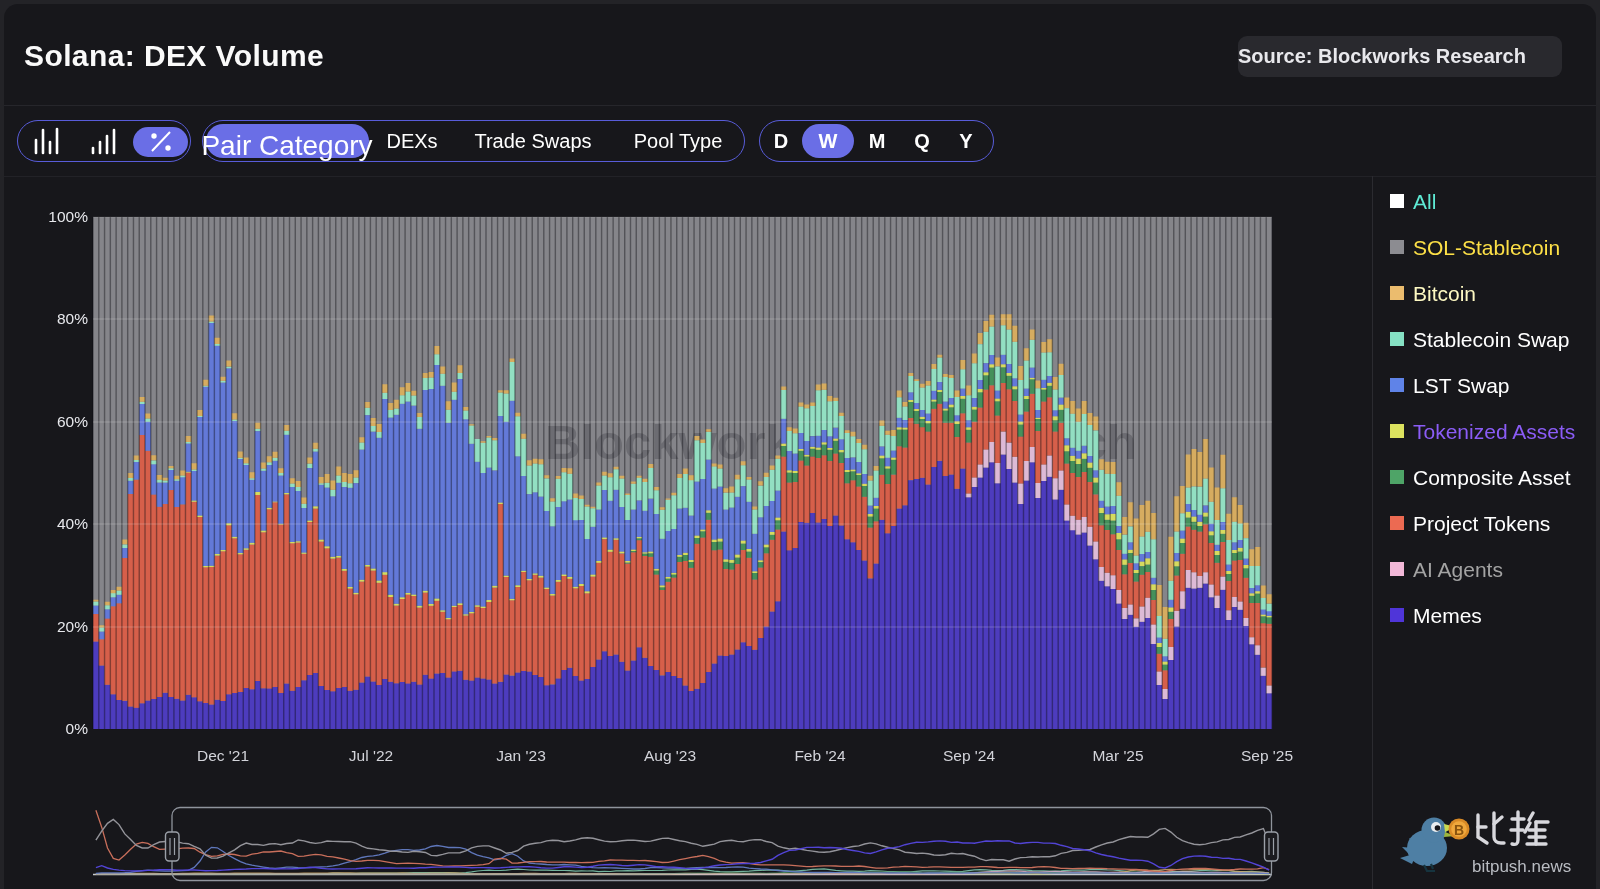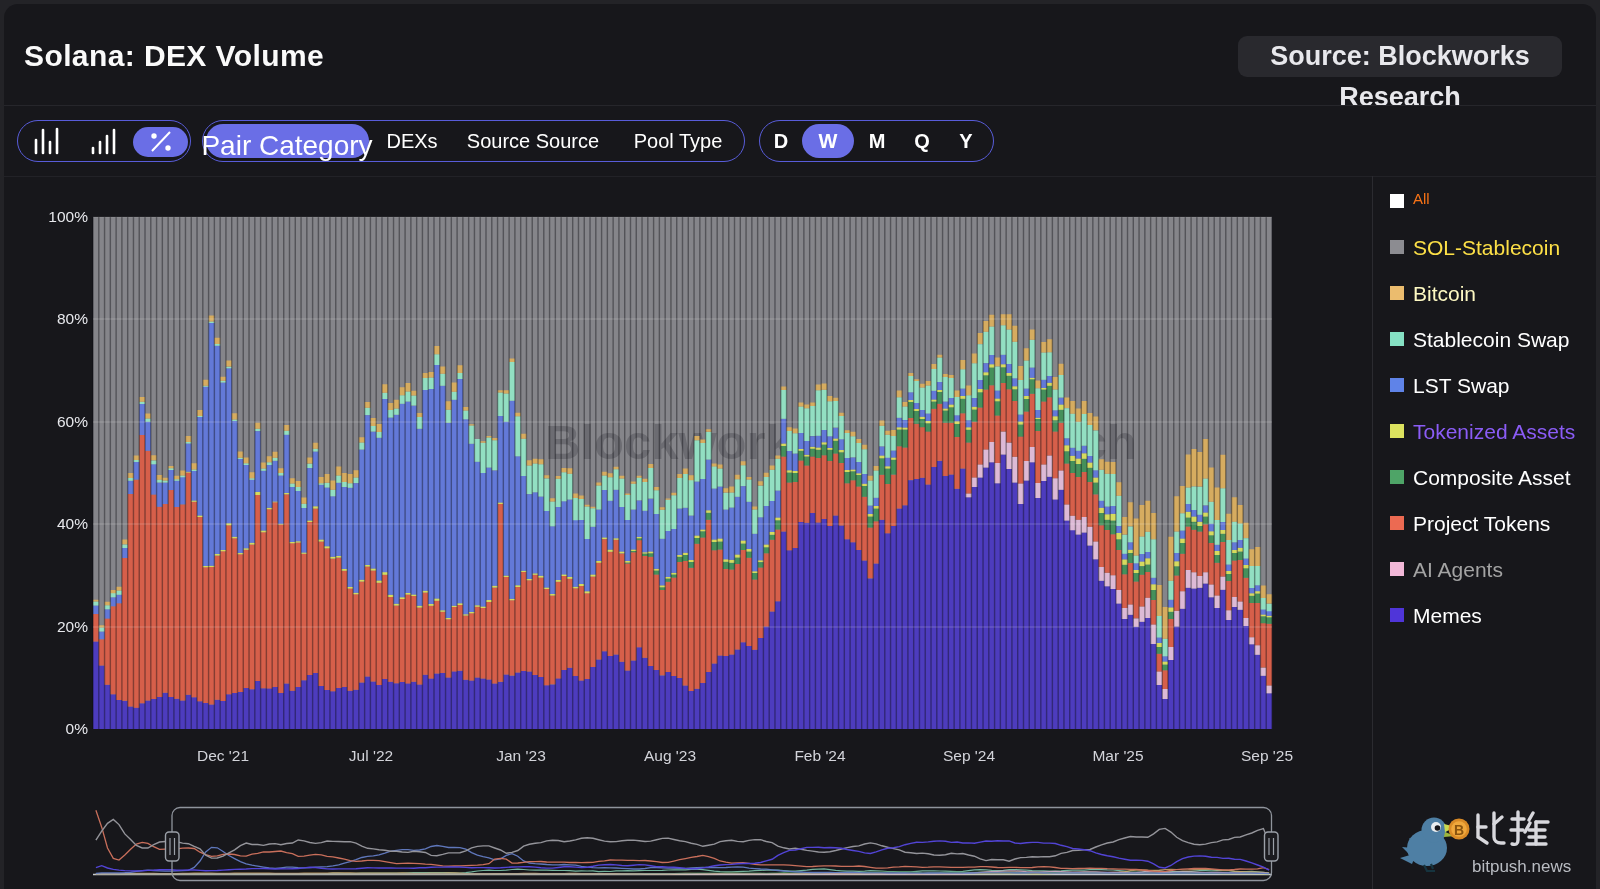--- a/index.html
+++ b/index.html
@@ -3,21 +3,21 @@
 <meta charset="utf-8">
 <style>
 * { margin:0; padding:0; }
 body { width:1600px; height:889px; background:#232327; font-family:"Liberation Sans", sans-serif; overflow:hidden; position:relative; }
 .card { position:absolute; left:4px; top:4px; right:4px; bottom:0; background:#17171B; border-radius:14px 14px 0 0; }
 </style>
 </head>
 <body>
 <div class="card"></div>
 <div style="position:absolute;left:24px;top:39px;font-size:30px;font-weight:bold;color:#FAFAFA;letter-spacing:0.4px">Solana: DEX Volume</div>
-<div style="position:absolute;left:1238px;top:36px;width:324px;height:41px;background:#29292E;border-radius:9px;text-align:center;line-height:41px;font-size:27px;font-weight:bold;color:#E8E8EC">Source: Blockworks Research</div>
+<div style="position:absolute;left:1238px;top:36px;width:324px;height:41px;background:#29292E;border-radius:9px;line-height:41px;font-size:20px;font-weight:bold;color:#E8E8EC">Source: Blockworks Research</div>
 <div style="position:absolute;left:4px;top:105px;right:4px;height:1px;background:#26262B"></div>
 <div style="position:absolute;left:4px;top:176px;right:4px;height:1px;background:#222227"></div>
 
 <div style="position:absolute;left:17px;top:120px;width:174px;height:42px;border:1.5px solid #585CD9;border-radius:21px;box-sizing:border-box"></div>
 <svg width="120" height="42" viewBox="0 0 120 42" style="position:absolute;left:28px;top:120px">
 <g stroke="#fff" stroke-width="2.6" stroke-linecap="round">
 <line x1="8" y1="33" x2="8" y2="20"></line>
       <line x1="15" y1="33" x2="15" y2="10"></line>
       <line x1="22" y1="33" x2="22" y2="22"></line>
       <line x1="29" y1="33" x2="29" y2="9"></line>
@@ -30,21 +30,21 @@
 <div style="position:absolute;left:133px;top:126.5px;width:55px;height:30px;background:#6A6EE6;border-radius:16px"></div>
 <svg width="30" height="26" viewBox="0 0 30 26" style="position:absolute;left:146px;top:129px">
 <line x1="6" y1="22" x2="24" y2="3" stroke="#fff" stroke-width="2"></line>
 <circle cx="8" cy="7" r="2.7" fill="#fff"></circle>
     <circle cx="22" cy="19" r="2.7" fill="#fff"></circle>
 </svg>
 <div style="position:absolute;left:202px;top:120px;width:543px;height:42px;border:1.5px solid #585CD9;border-radius:21px;box-sizing:border-box"></div>
 <div style="position:absolute;left:206px;top:124px;width:163px;height:34px;background:#6A6EE6;border-radius:17px"></div>
 <div style="position:absolute;left:287px;top:130px;transform:translateX(-50%);font-size:28px;color:#fff;white-space:nowrap">Pair Category</div>
 <div style="position:absolute;left:412px;top:130px;transform:translateX(-50%);font-size:20px;color:#fff;white-space:nowrap">DEXs</div>
-<div style="position:absolute;left:533px;top:130px;transform:translateX(-50%);font-size:20px;color:#fff;white-space:nowrap">Source Source</div>
+<div style="position:absolute;left:533px;top:130px;transform:translateX(-50%);font-size:20px;color:#fff;white-space:nowrap">Trade Swaps</div>
 <div style="position:absolute;left:678px;top:130px;transform:translateX(-50%);font-size:20px;color:#fff;white-space:nowrap">Pool Type</div>
 <div style="position:absolute;left:759px;top:120px;width:235px;height:42px;border:1.5px solid #585CD9;border-radius:21px;box-sizing:border-box"></div>
 <div style="position:absolute;left:802px;top:124px;width:52px;height:34px;background:#6A6EE6;border-radius:17px"></div>
 <div style="position:absolute;left:781px;top:130px;transform:translateX(-50%);font-size:20px;color:#fff;font-weight:bold">D</div>
 <div style="position:absolute;left:828px;top:130px;transform:translateX(-50%);font-size:20px;color:#fff;font-weight:bold">W</div>
 <div style="position:absolute;left:877px;top:130px;transform:translateX(-50%);font-size:20px;color:#fff;font-weight:bold">M</div>
 <div style="position:absolute;left:922px;top:130px;transform:translateX(-50%);font-size:20px;color:#fff;font-weight:bold">Q</div>
 <div style="position:absolute;left:966px;top:130px;transform:translateX(-50%);font-size:20px;color:#fff;font-weight:bold">Y</div>
 
 <div style="position:absolute;left:1372px;top:176px;width:1px;bottom:0;background:#2B2B30"></div>
@@ -98,21 +98,21 @@
 </g>
 <g stroke="#9BA0A8" stroke-width="1.2">
 <line x1="170" x2="170" y1="838" y2="855"></line>
       <line x1="174.5" x2="174.5" y1="838" y2="855"></line>
 <line x1="1269" x2="1269" y1="838" y2="855"></line>
       <line x1="1273.5" x2="1273.5" y1="838" y2="855"></line>
 </g>
 
 </svg>
 <div style="position:absolute;left:1390px;top:194px;width:14px;height:14px;background:#FFFFFF"></div>
-<div style="position:absolute;left:1413px;top:190px;font-size:15px;color:#f97316;white-space:nowrap">All</div>
+<div style="position:absolute;left:1413px;top:190px;font-size:21px;color:#5eead4;white-space:nowrap">All</div>
 <div style="position:absolute;left:1390px;top:240px;width:14px;height:14px;background:#8C8C91"></div>
 <div style="position:absolute;left:1413px;top:236px;font-size:21px;color:#fde047;white-space:nowrap">SOL-Stablecoin</div>
 <div style="position:absolute;left:1390px;top:286px;width:14px;height:14px;background:#EBBC6E"></div>
 <div style="position:absolute;left:1413px;top:282px;font-size:21px;color:#fef9c3;white-space:nowrap">Bitcoin</div>
 <div style="position:absolute;left:1390px;top:332px;width:14px;height:14px;background:#85E0C3"></div>
 <div style="position:absolute;left:1413px;top:328px;font-size:21px;color:#fff;white-space:nowrap">Stablecoin Swap</div>
 <div style="position:absolute;left:1390px;top:378px;width:14px;height:14px;background:#5F83E8"></div>
 <div style="position:absolute;left:1413px;top:374px;font-size:21px;color:#fff;white-space:nowrap">LST Swap</div>
 <div style="position:absolute;left:1390px;top:424px;width:14px;height:14px;background:#DCE25F"></div>
 <div style="position:absolute;left:1413px;top:420px;font-size:21px;color:#8b5cf6;white-space:nowrap">Tokenized Assets</div>

